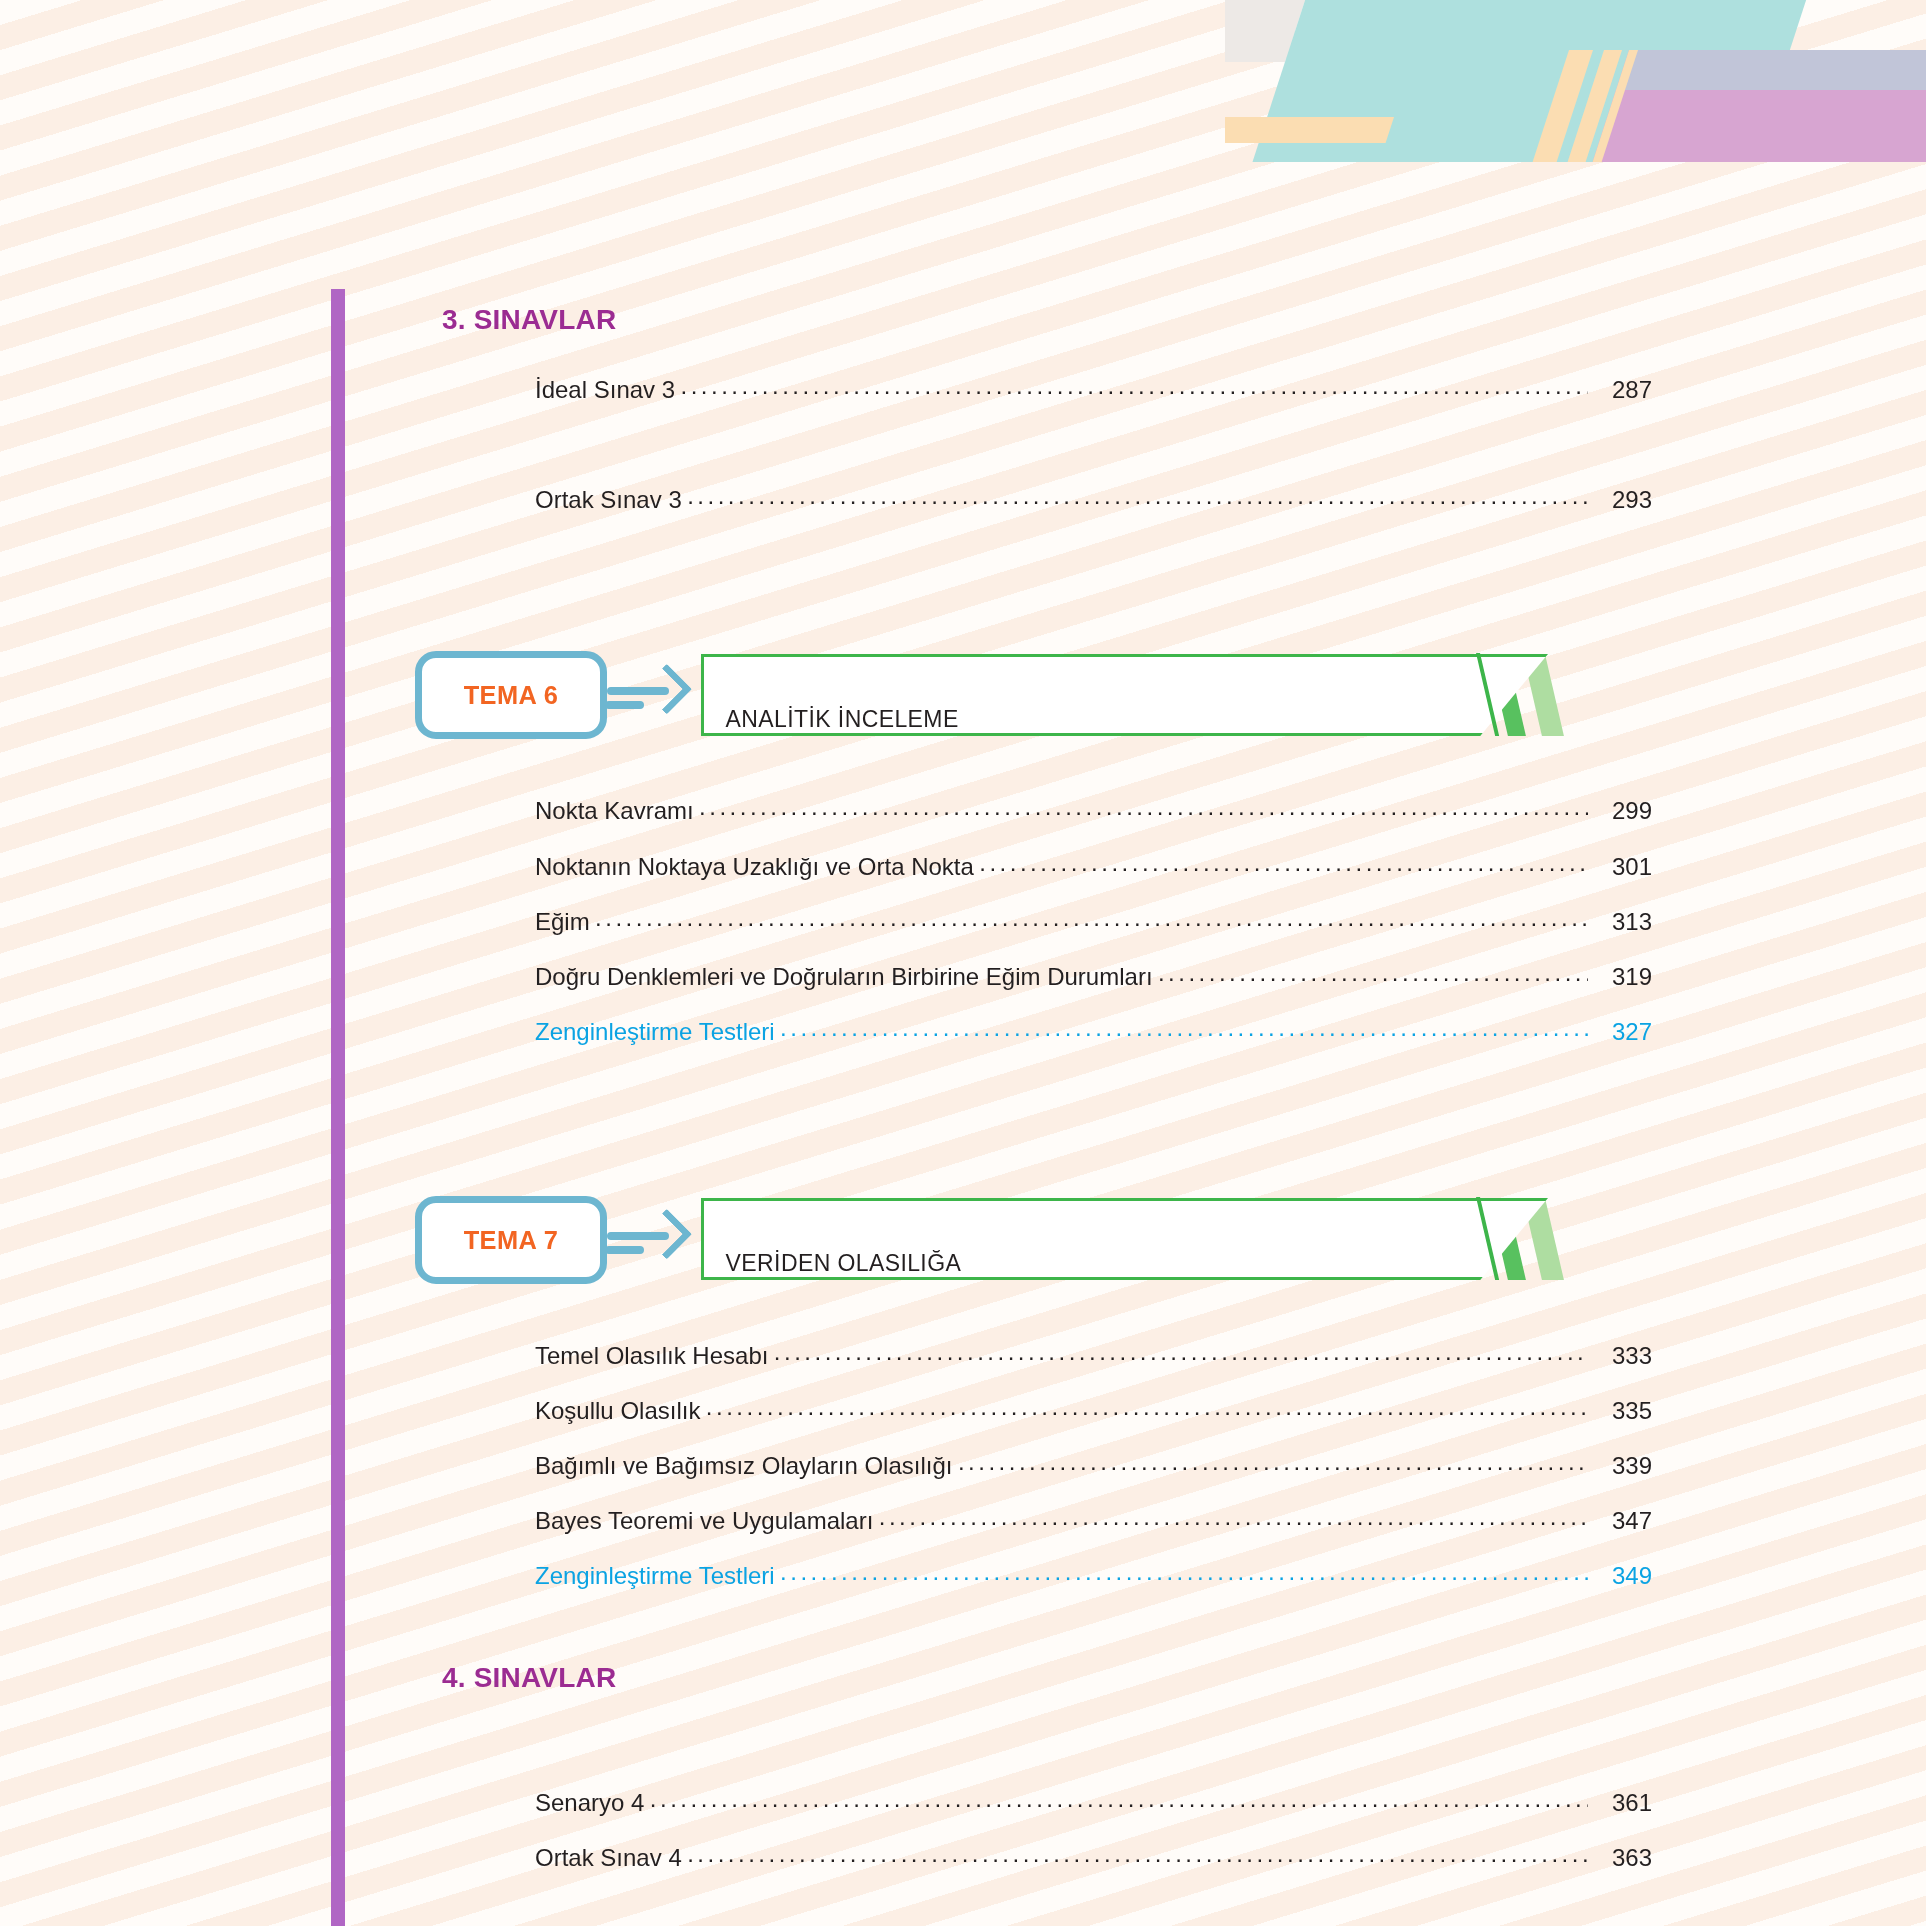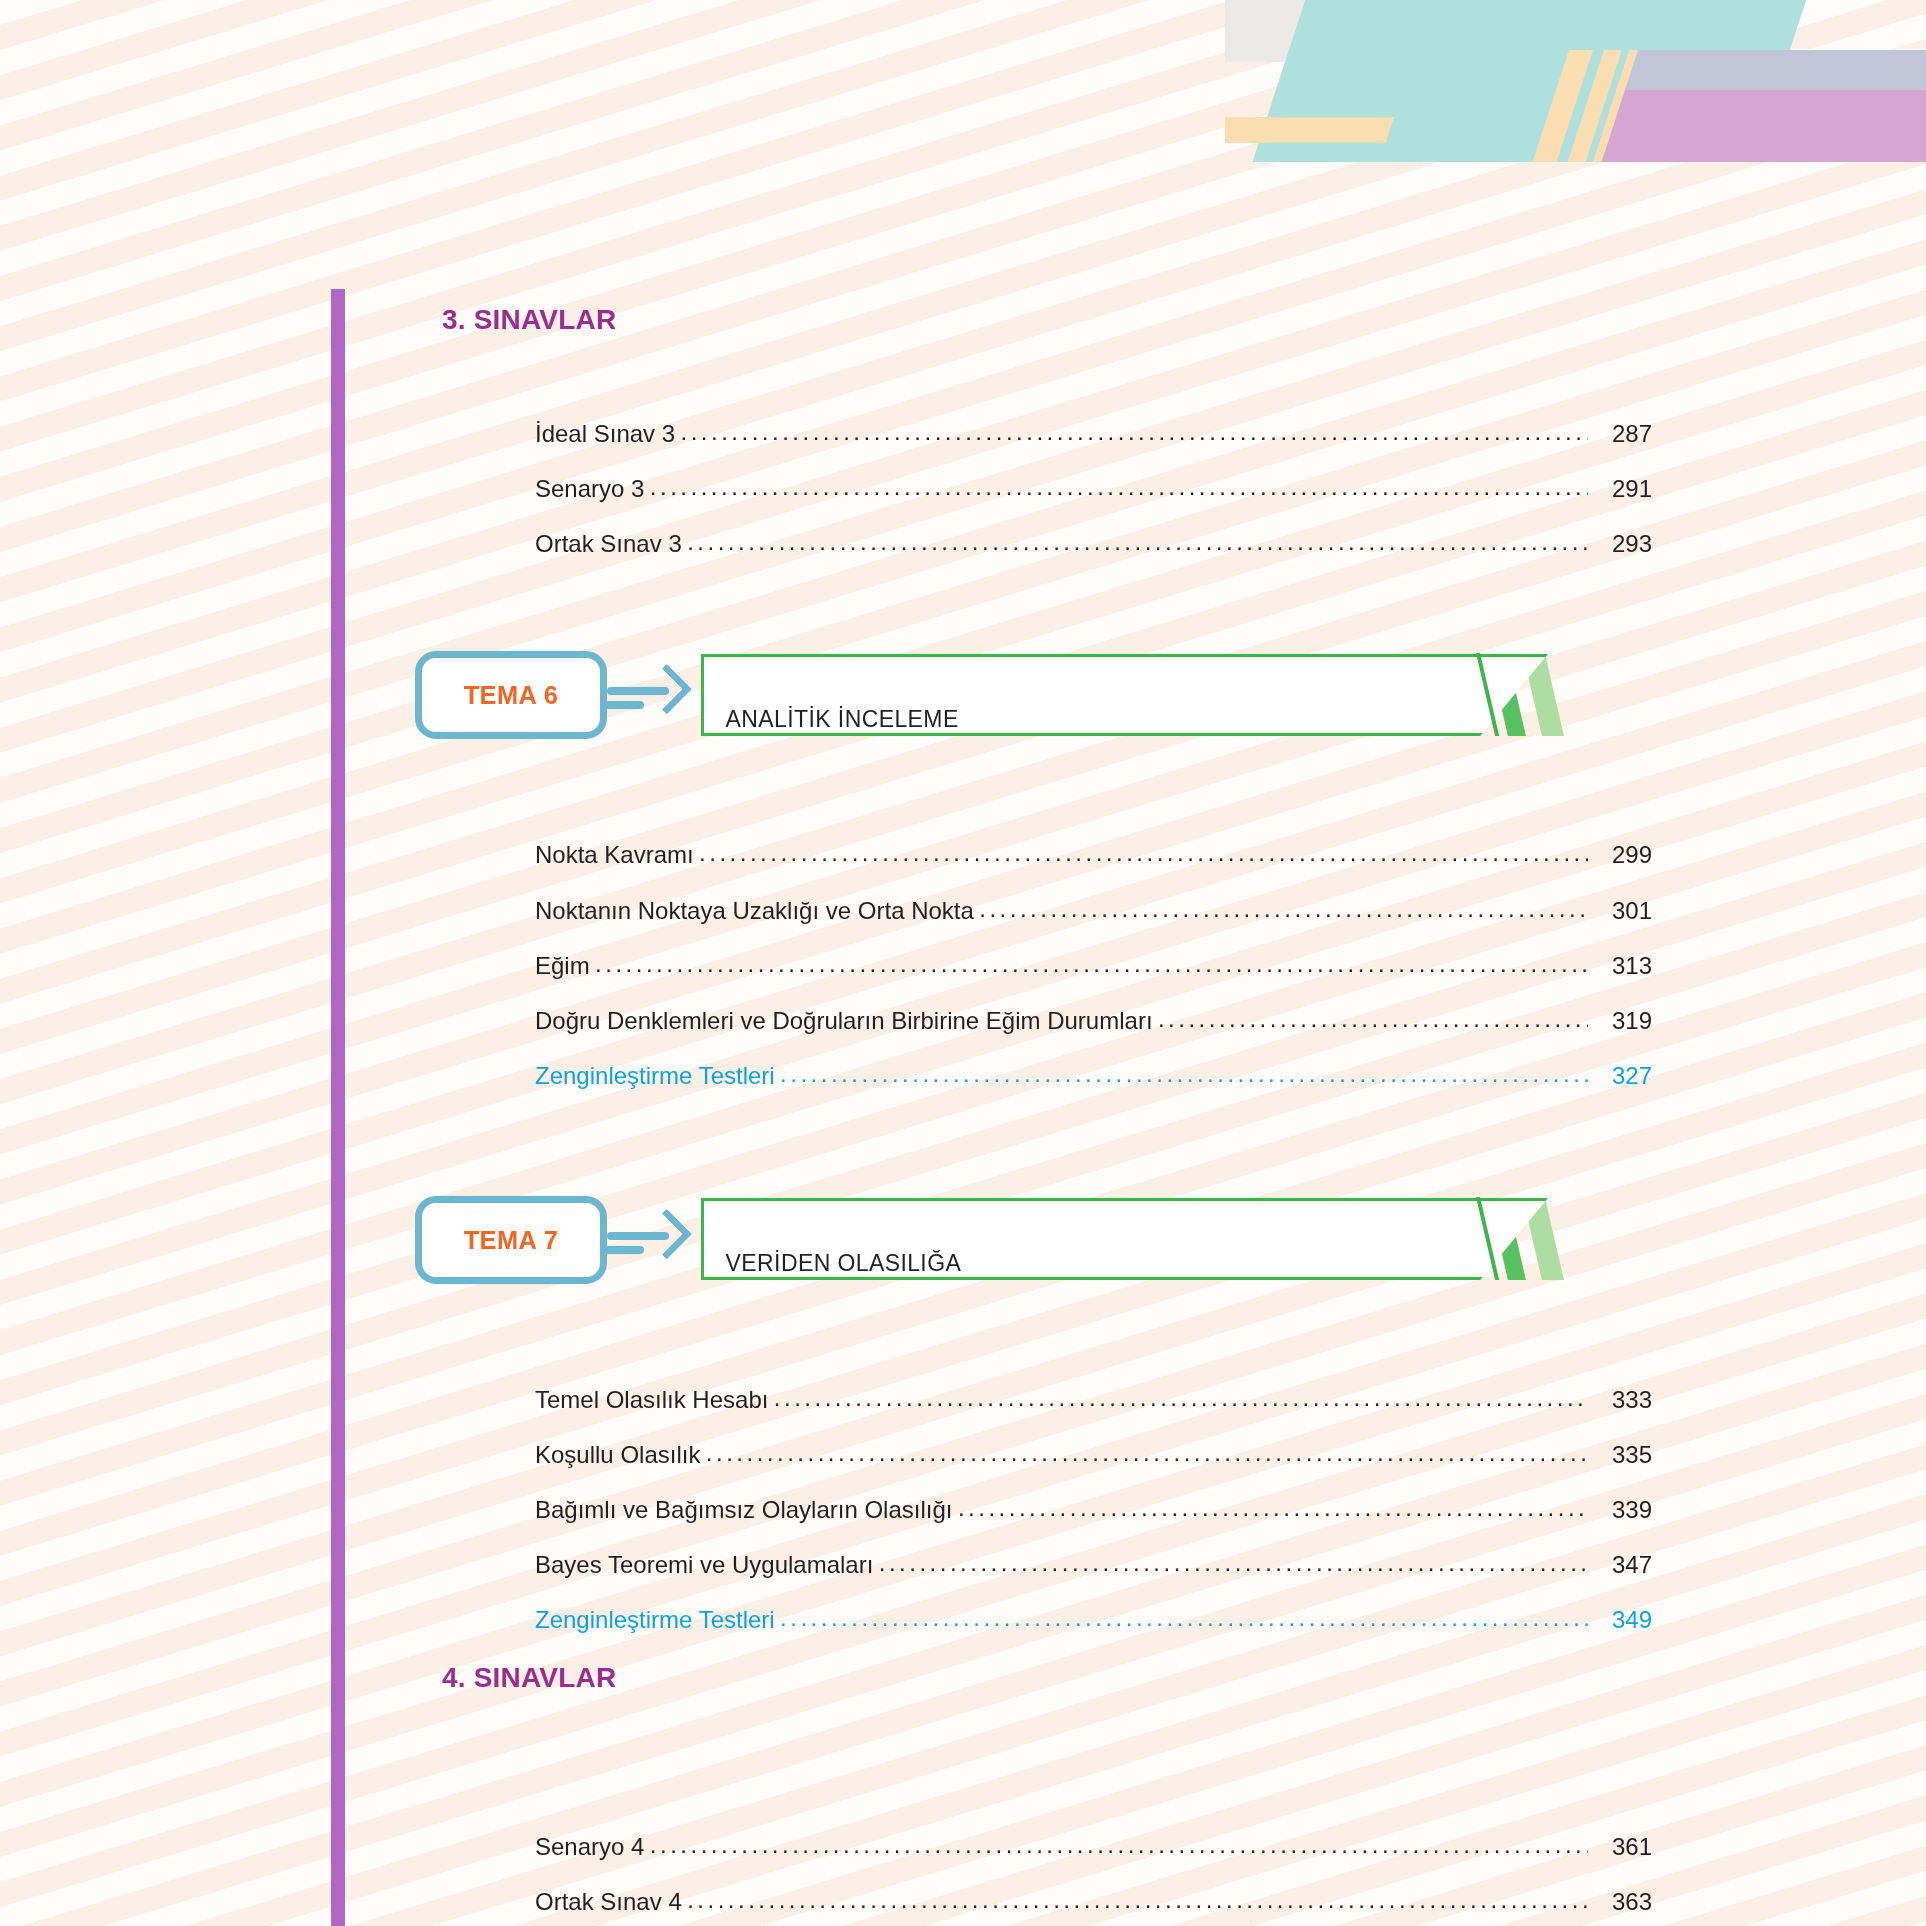--- a/index.html
+++ b/index.html
@@ -119,25 +119,24 @@
     white-space: nowrap;
   }
 
   
   .toc-row {
     position: absolute;
     left: 535px;
     width: 1117px;          
     height: 28px;
     display: flex;
-    align-items: center;
+    align-items: flex-start;
     font-size: 24px;
     color: #231F20;
     white-space: nowrap;
-    margin-top: 44px;
   }
   .toc-row .lbl {
     flex: 0 0 auto;
     padding-right: 5.4px;
   }
   .toc-row .dots {
     flex: 1 1 auto;
     overflow: hidden;
     position: relative;
     height: 24px;
@@ -291,25 +290,20 @@
 
   <div id="content">
 
     <div class="sec-head" style="top:304px;">3. SINAVLAR</div>
 
     <div class="toc-row exam" style="top:376px;">
       <span class="lbl">İdeal Sınav 3</span>
       <span class="dots"></span>
       <span class="pg">287</span>
     </div>
-    <div class="toc-row exam" style="top:431px;">
-      <span class="lbl">Senaryo 3</span>
-      <span class="dots"></span>
-      <span class="pg">291</span>
-    </div>
     <div class="toc-row exam" style="top:486px;">
       <span class="lbl">Ortak Sınav 3</span>
       <span class="dots"></span>
       <span class="pg">293</span>
     </div>
 
     <div class="tema-block">
       <div class="tema-badge" style="top:651px;">TEMA 6</div>
 
       <div class="tema-arrow" style="top:651px;">

